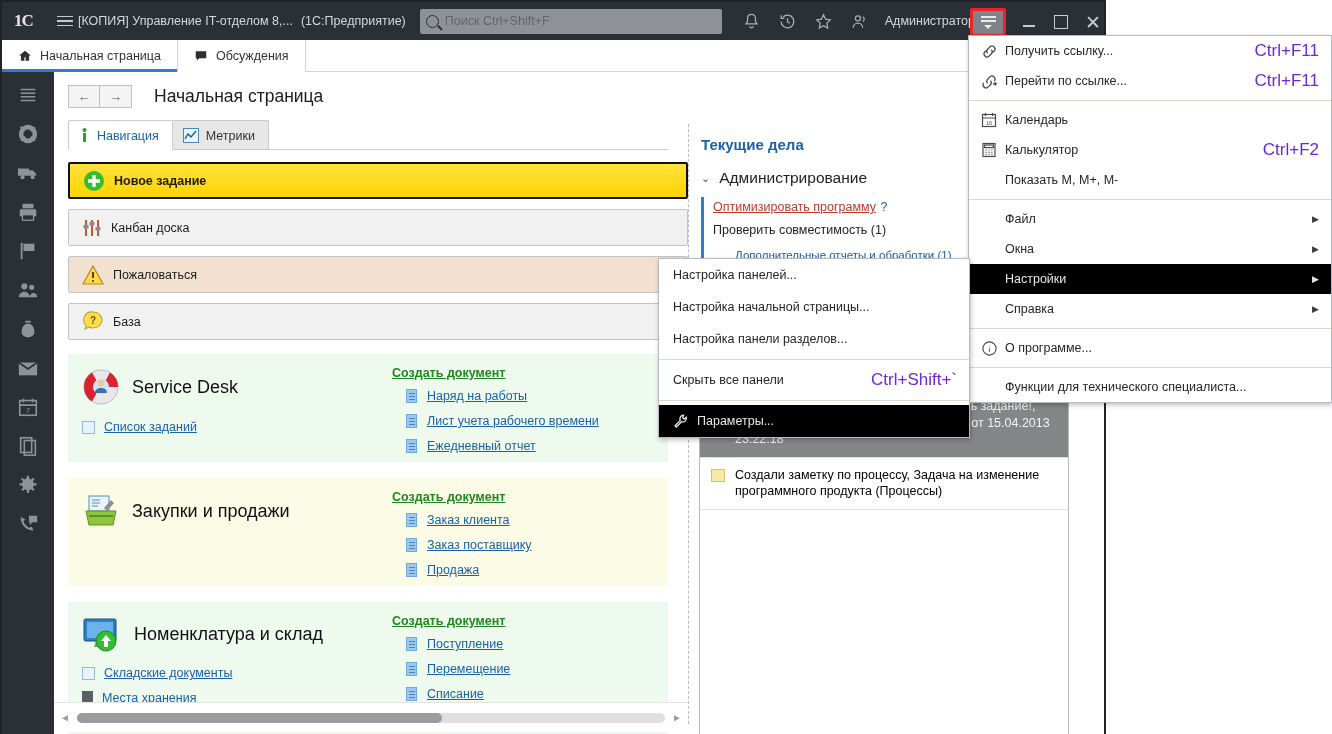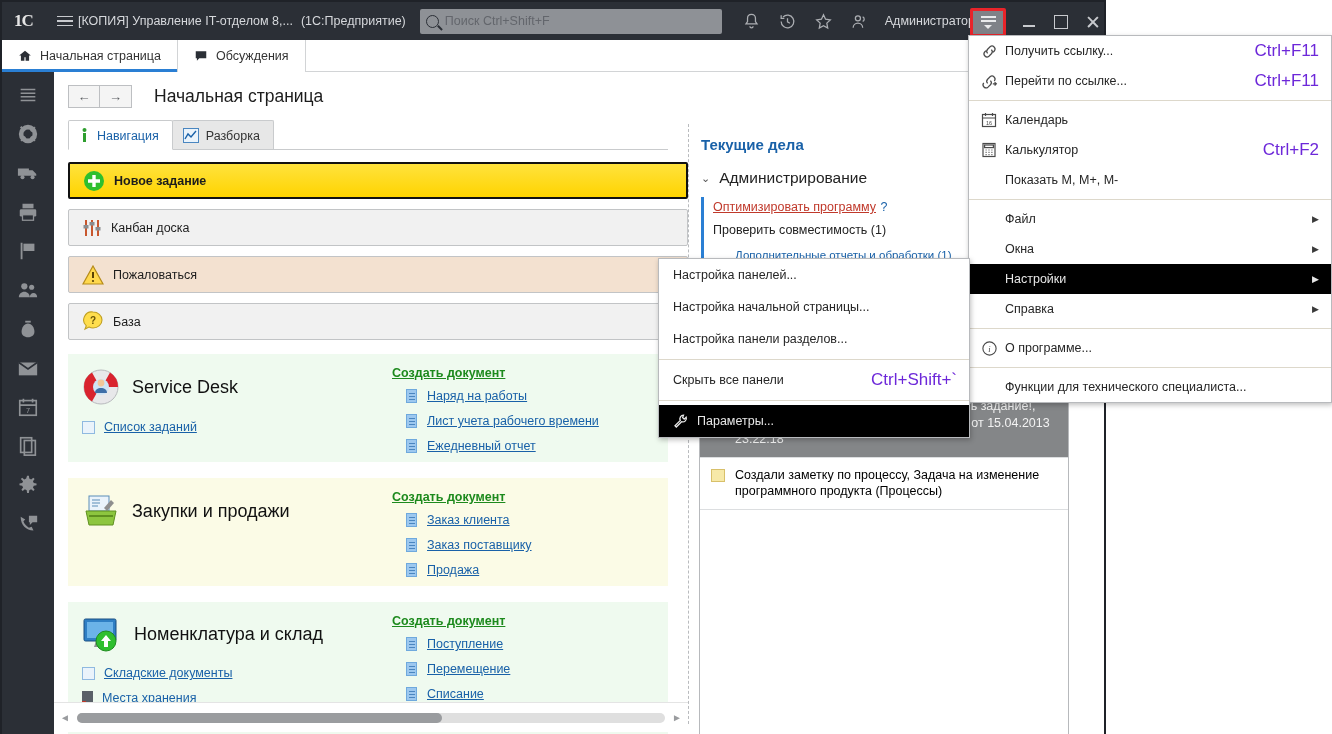--- a/index.html
+++ b/index.html
@@ -400,21 +400,21 @@
               <circle cx="5.5" cy="2" r="2"></circle>
                   <rect x="4" y="5" width="3" height="9"></rect>
             </svg>
             <span>Навигация</span>
           </div>
           <div class="ntab">
             <svg width="16" height="15" viewBox="0 0 16 15">
               <rect x="0.5" y="0.5" width="15" height="14" fill="#eaf3fb" stroke="#4a86c0"></rect>
               <path d="M2 11L5 6l3 3 5-6" stroke="#1961a8" stroke-width="1.4" fill="none"></path>
             </svg>
-            <span>Разборка</span>
+            <span>Метрики</span>
           </div>
         </div>
 
         <div class="actionrow">
           <div class="abtn primary">
             <svg width="22" height="22" viewBox="0 0 22 22">
               <circle cx="11" cy="11" r="10" fill="#2fbf2f"></circle>
               <path d="M11 5v12M5 11h12" stroke="#fff" stroke-width="3.4"></path>
             </svg>
             <span>Новое задание</span>

